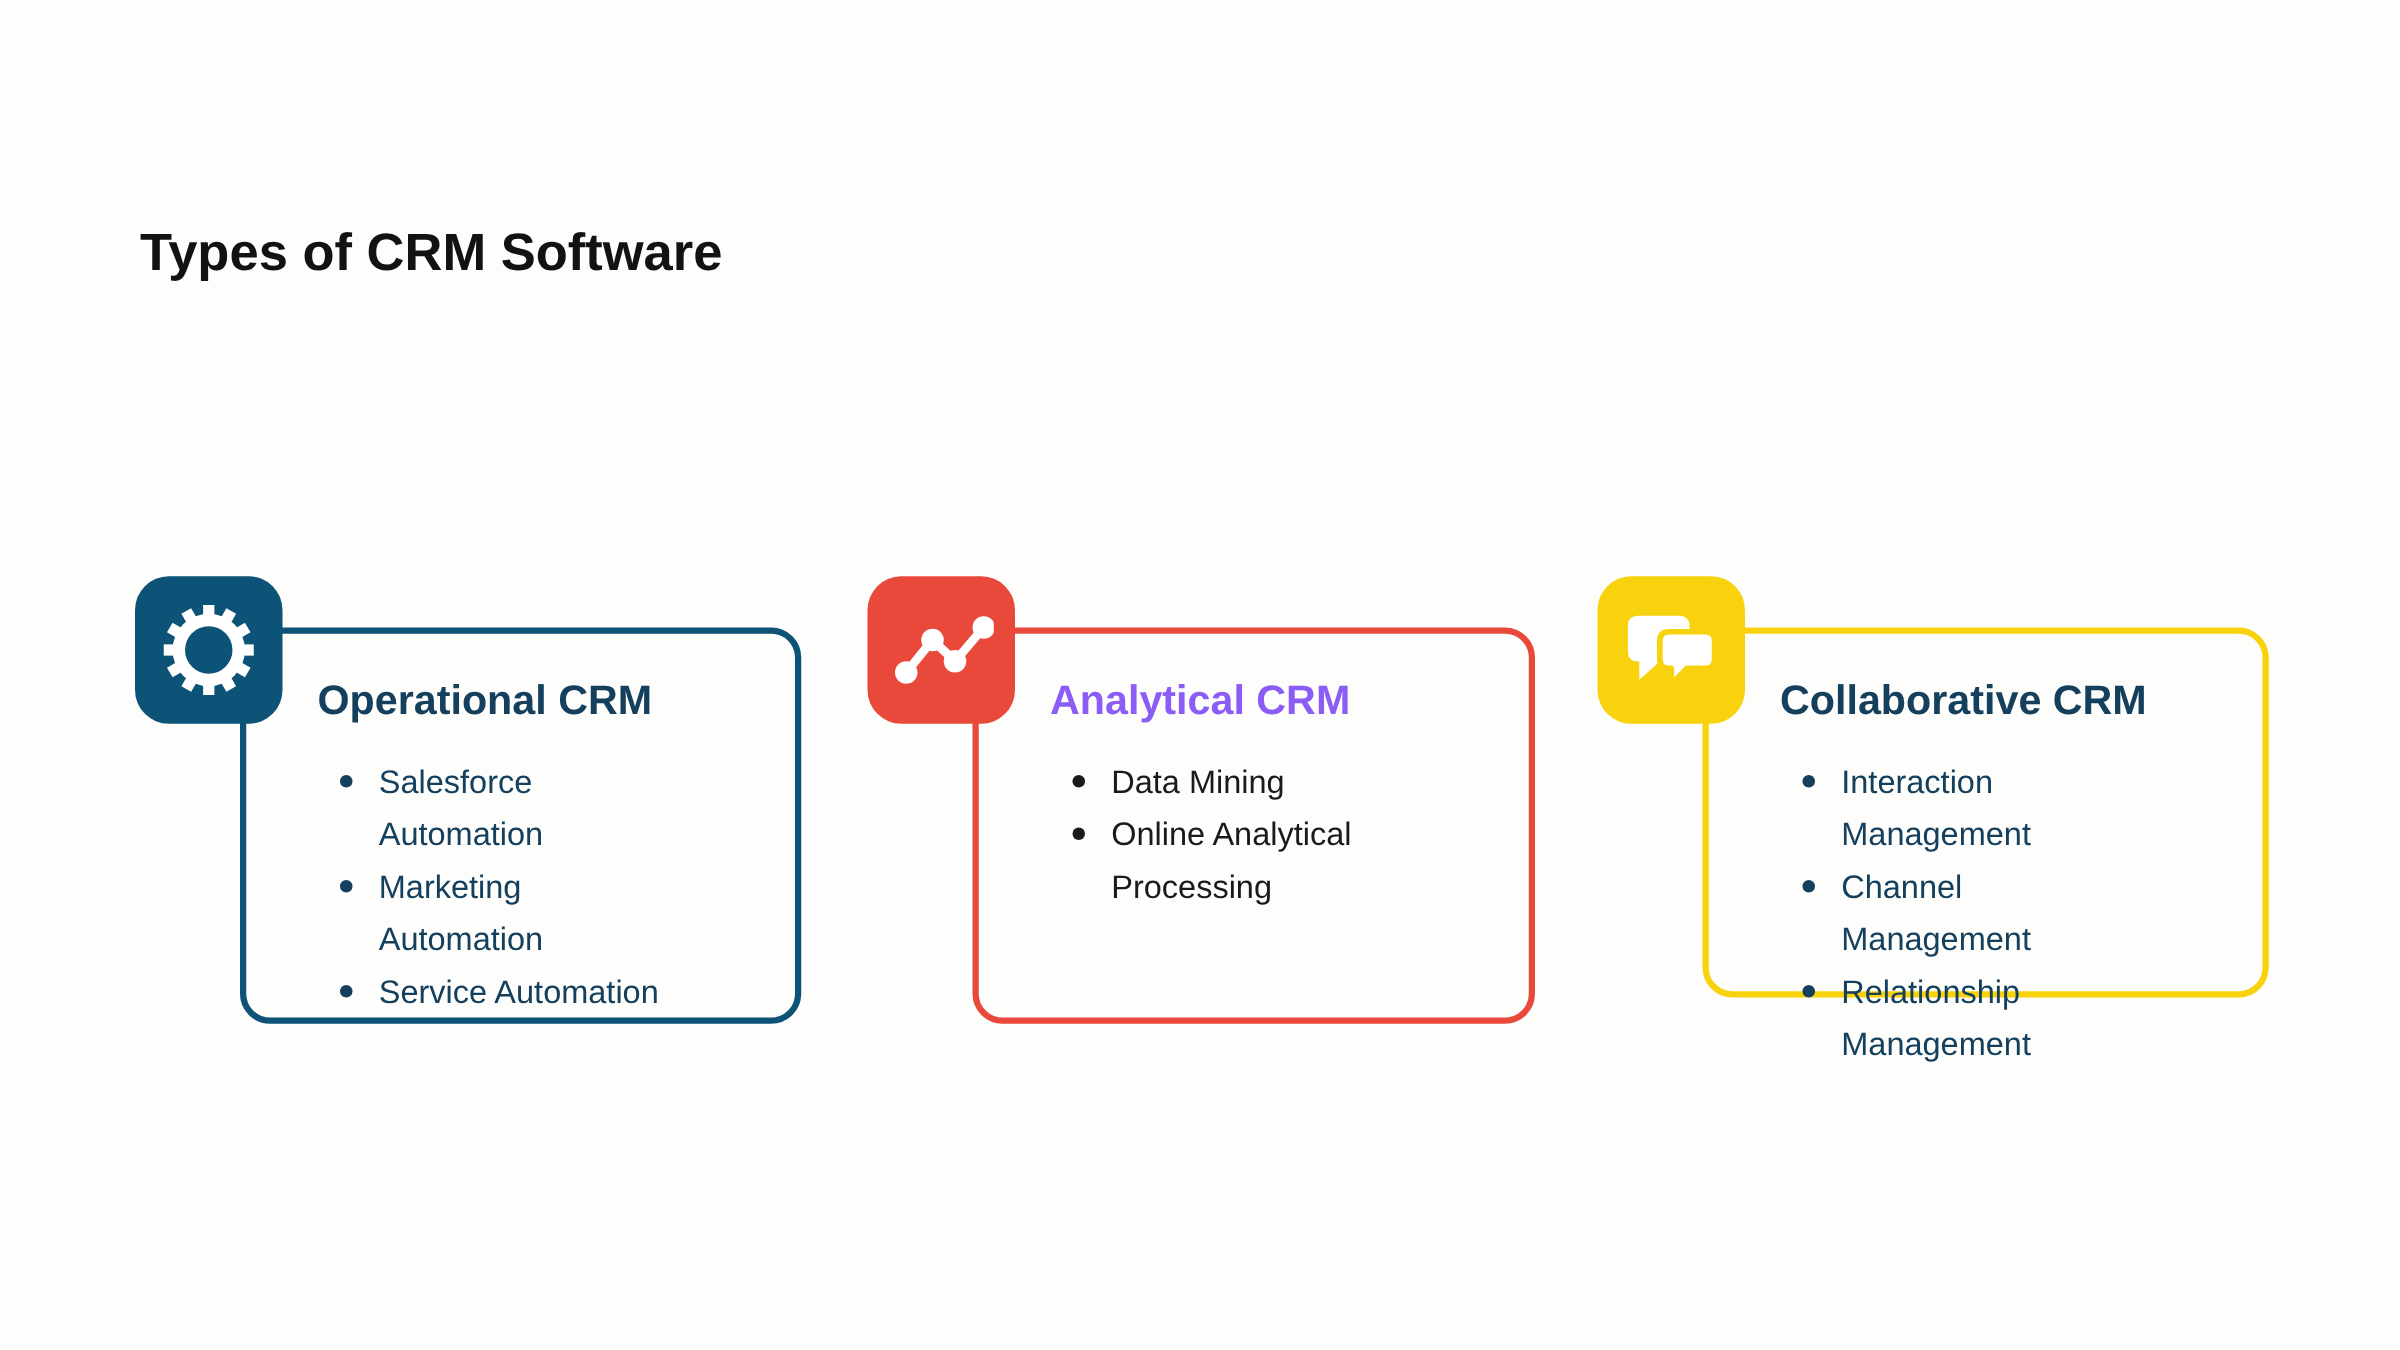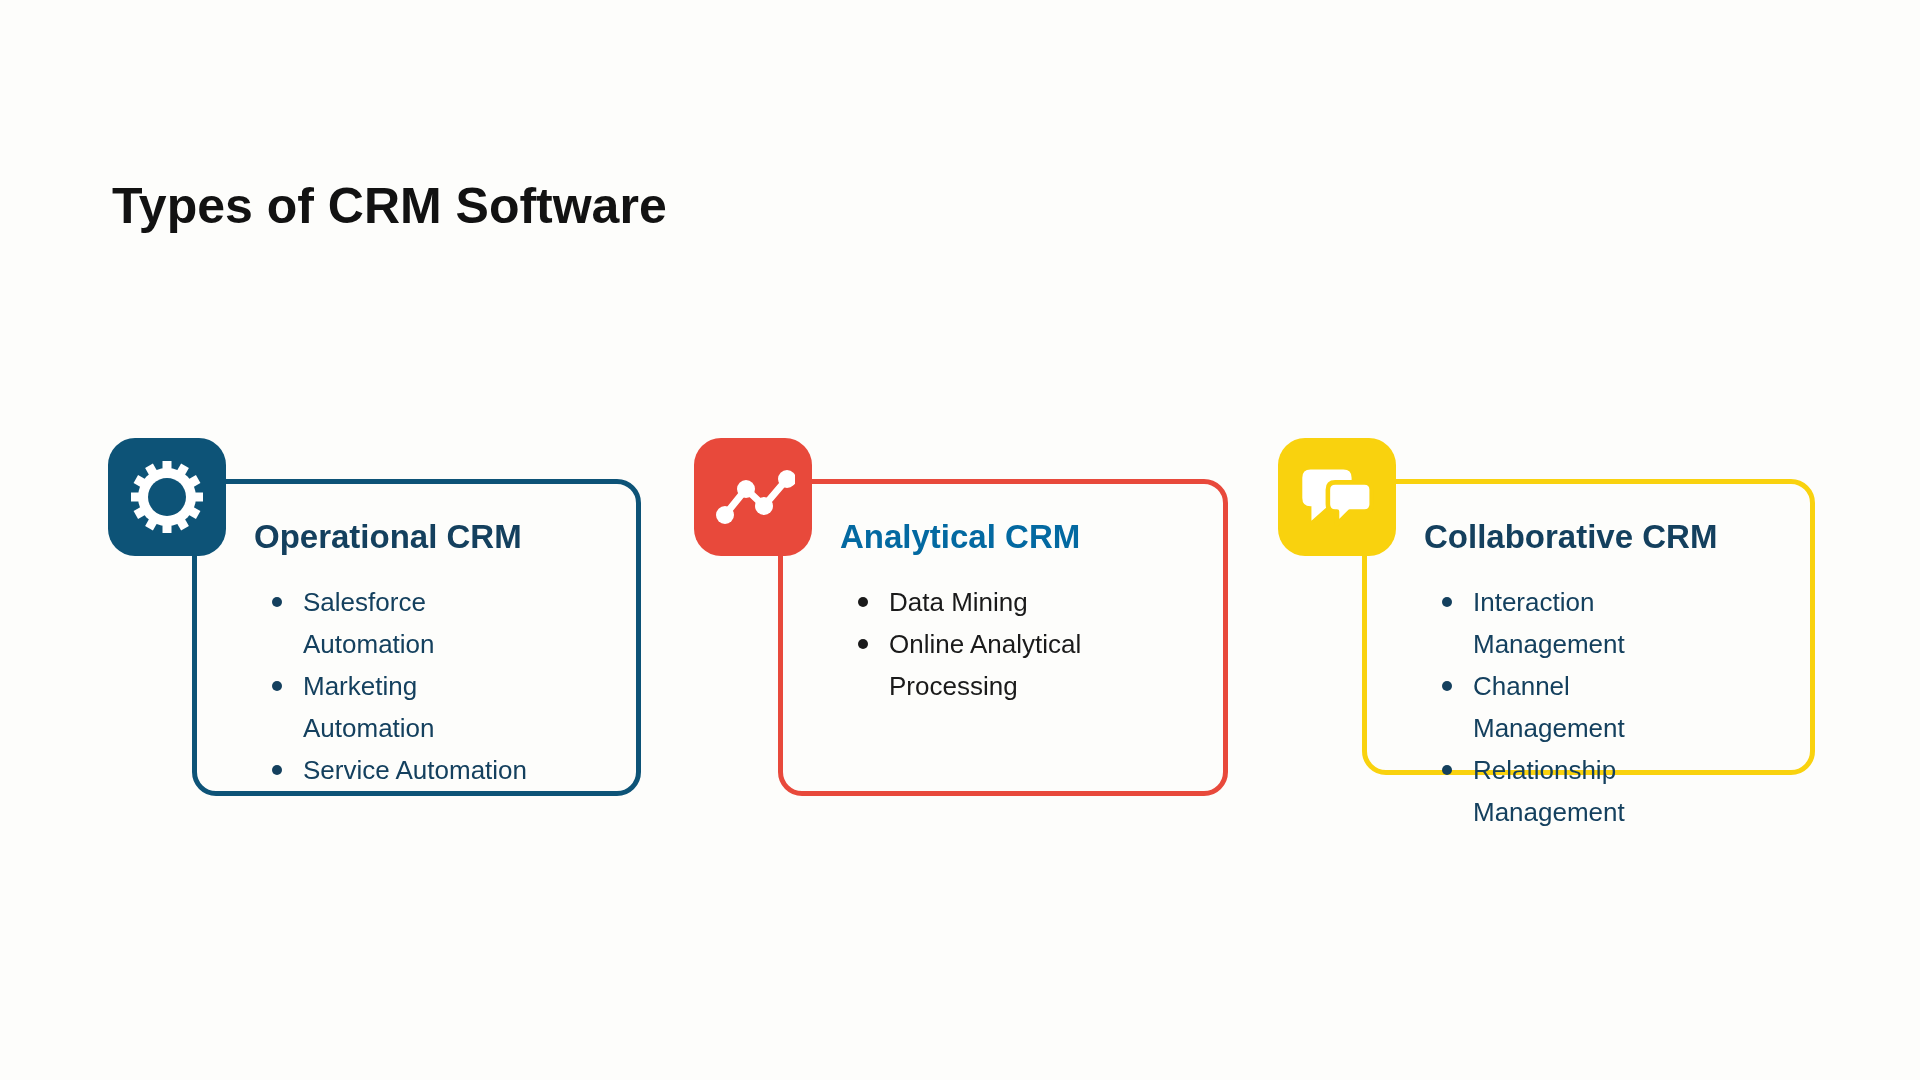--- a/index.html
+++ b/index.html
@@ -9,29 +9,29 @@
     height: 1080px;
     background: #FDFDFB;
     overflow: hidden;
     font-family: "Liberation Sans", sans-serif;
   }
   .main-title {
     position: absolute;
     left: 112px;
     top: 178px;
     margin: 0;
-    font-size: 50px;
+    font-size: 42px;
     line-height: 1.15;
     font-weight: 800;
     color: #121212;
     letter-spacing: 0px;
   }
   .card {
     position: absolute;
-    top: 479px;
+    top: 502px;
     box-sizing: border-box;
     border: 5px solid #84cc16;
     border-radius: 24px;
     background: transparent;
   }
   #card-1 { left: 192px;  width: 449px; height: 317px; }
   #card-2 { left: 778px;  width: 450px; height: 317px; }
   #card-3 { left: 1362px; width: 453px; height: 296px; }
   .icon {
     position: absolute;
@@ -121,21 +121,21 @@
       <svg width="84" height="84" viewBox="0 0 84 84" aria-hidden="true">
         <polyline points="14,60 35,34 53,51 76,24" fill="none" stroke="#ffffff" stroke-width="7" stroke-linecap="round" stroke-linejoin="round"></polyline>
         <g fill="#ffffff">
           <circle cx="14" cy="60" r="9"></circle>
           <circle cx="35" cy="34" r="9"></circle>
           <circle cx="53" cy="51" r="9"></circle>
           <circle cx="76" cy="24" r="9"></circle>
         </g>
       </svg>
     </span>
-    <h2 class="card-title" style="color: #0369a1;">Analytical CRM</h2>
+    <h2 class="card-title" style="color: #8b5cf6;">Analytical CRM</h2>
     <ul class="bullets" style="color: rgb(26, 26, 26);">
       <li><span>Data Mining</span></li>
       <li><span>Online Analytical
 Processing</span></li>
     </ul>
   </section>
 
   <section class="card" id="card-3" style="border-color: rgb(249, 210, 14);">
     <span class="icon" style="background-color: rgb(249, 210, 14);">
       <svg width="84" height="84" viewBox="0 0 92 92" aria-hidden="true">

